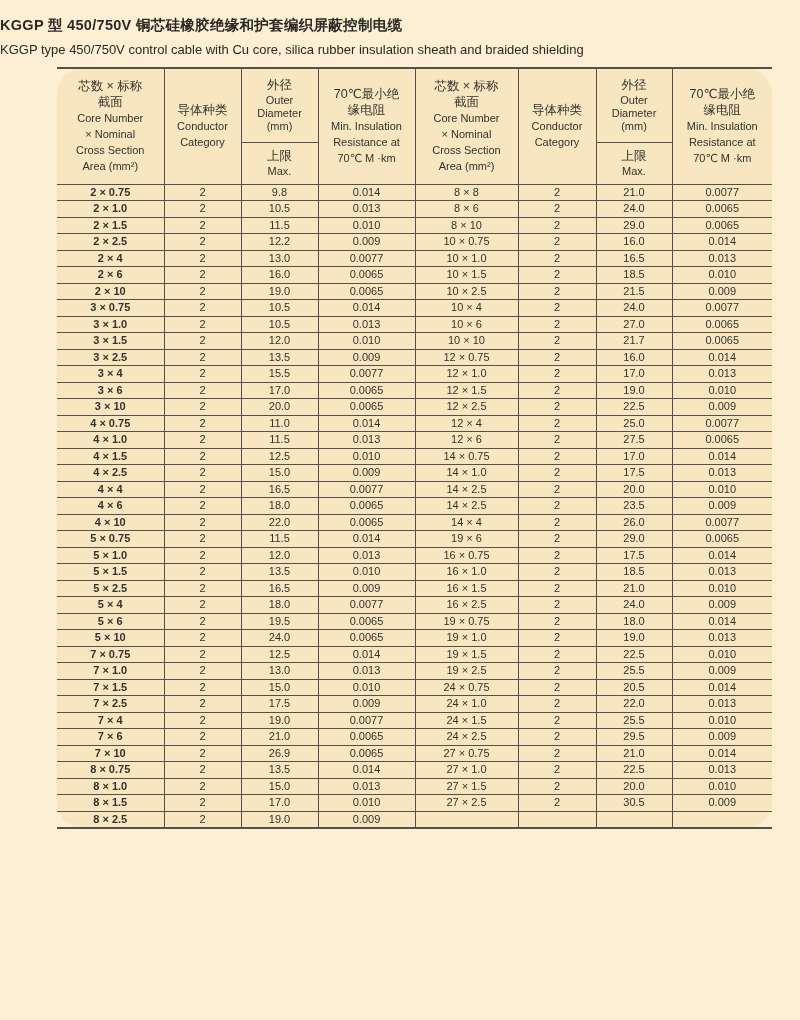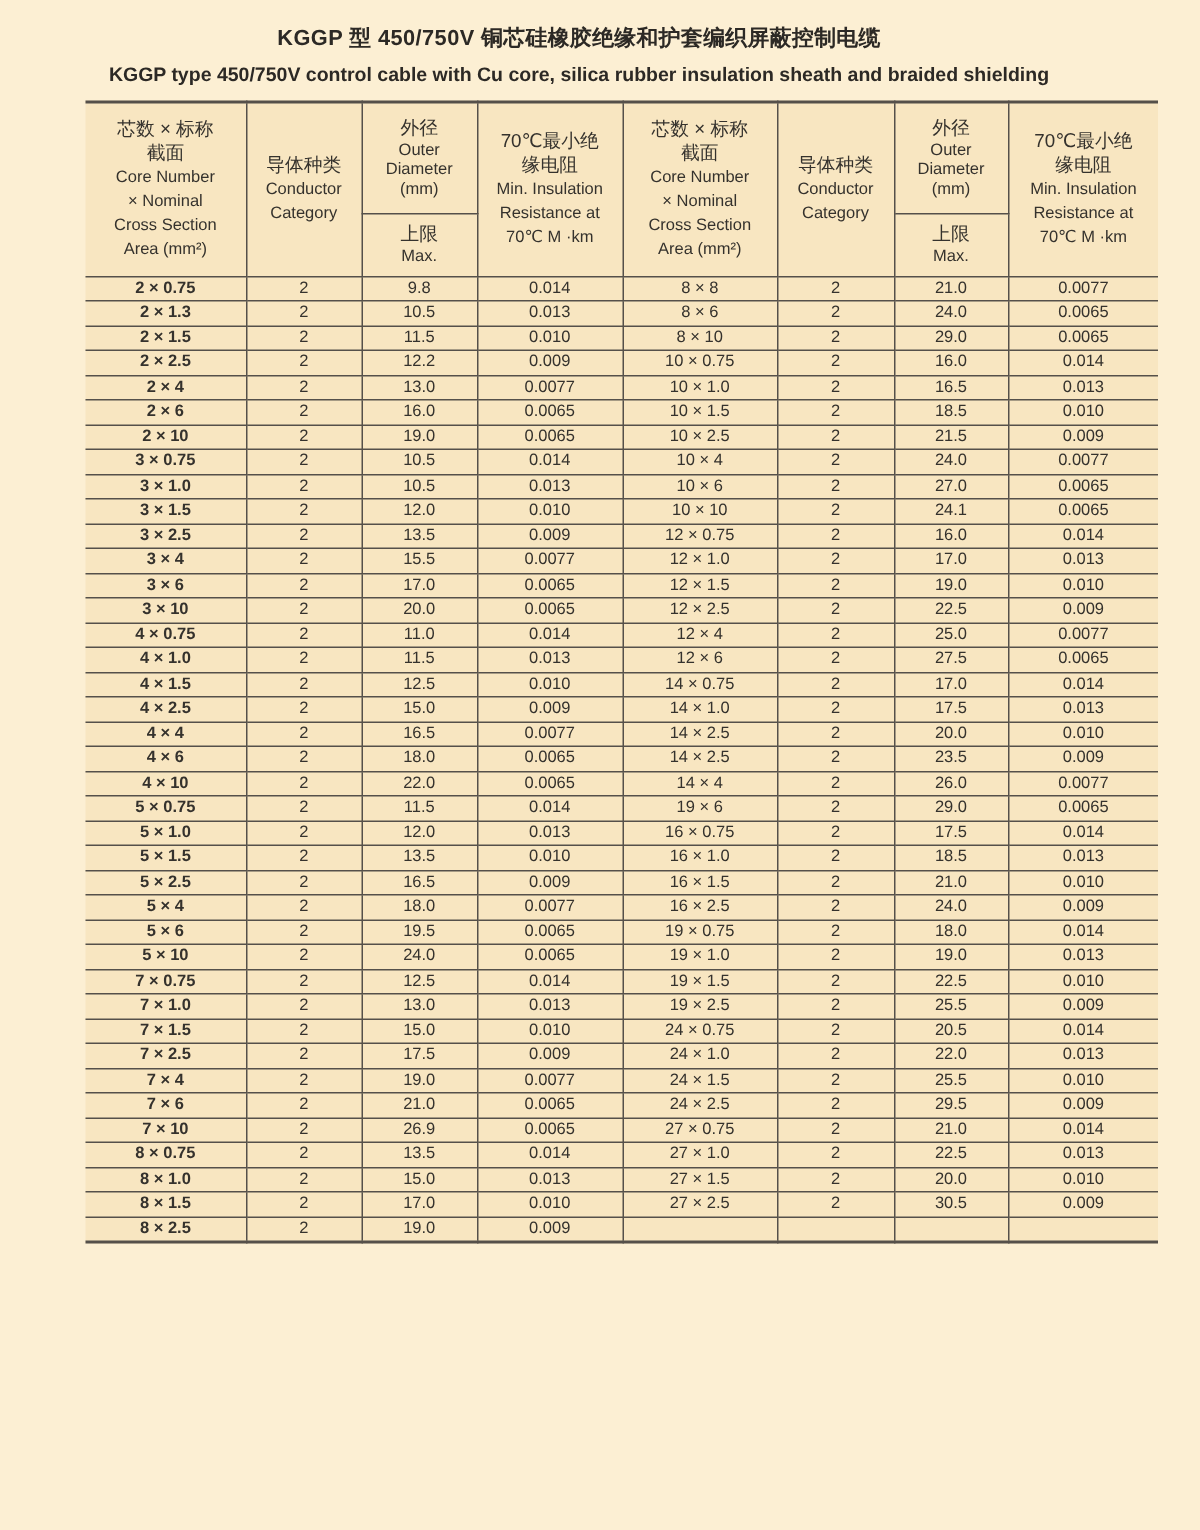--- a/index.html
+++ b/index.html
@@ -10,32 +10,32 @@
   }
   *{box-sizing:border-box;}
   html,body{margin:0;padding:0;}
   body{
     width:800px;height:1020px;
     background:var(--page-bg);
     color:var(--text);
     font-family:"Liberation Sans","DejaVu Sans",sans-serif;
     overflow:hidden;
   }
-  .titles{padding:16px 28px 0 0;text-align:center;}
+  .titles{padding:16px 28px 0 0;text-align:left;}
   .title-zh{font-size:14.5px;font-weight:bold;letter-spacing:.3px;color:#2c2925;}
-  .title-en{font-size:13px;font-weight:bold;margin-top:7px;color:#2c2925;}
+  .title-en{font-size:13px;font-weight:normal;margin-top:7px;color:#2c2925;}
   table.spec{
     margin:10px 0 0 57px;
     width:715px;
     border-collapse:collapse;
     table-layout:fixed;
     background:var(--cell-bg);
     border-top:2px solid var(--line);
     border-bottom:2px solid var(--line);
-    border-left:none;border-right:none;
+    border-left:none;border-right:none;border-radius:28px;
   }
   .spec th,.spec td{
     border:1px solid var(--line);
     text-align:center;
     vertical-align:middle;
     padding:0;
   }
   .spec thead tr:first-child th:first-child{border-left:none;}
   .spec thead tr:first-child th:last-child{border-right:none;}
   .spec tbody td:first-child{border-left:none;font-weight:bold;}
@@ -142,21 +142,21 @@
         <td>2 × 0.75</td>
         <td>2</td>
         <td>9.8</td>
         <td>0.014</td>
         <td>8 × 8</td>
         <td>2</td>
         <td>21.0</td>
         <td>0.0077</td>
       </tr>
       <tr>
-        <td>2 × 1.3</td>
+        <td>2 × 1.0</td>
         <td>2</td>
         <td>10.5</td>
         <td>0.013</td>
         <td>8 × 6</td>
         <td>2</td>
         <td>24.0</td>
         <td>0.0065</td>
       </tr>
       <tr>
         <td>2 × 1.5</td>
@@ -228,21 +228,21 @@
         <td>27.0</td>
         <td>0.0065</td>
       </tr>
       <tr>
         <td>3 × 1.5</td>
         <td>2</td>
         <td>12.0</td>
         <td>0.010</td>
         <td>10 × 10</td>
         <td>2</td>
-        <td>24.1</td>
+        <td>21.7</td>
         <td>0.0065</td>
       </tr>
       <tr>
         <td>3 × 2.5</td>
         <td>2</td>
         <td>13.5</td>
         <td>0.009</td>
         <td>12 × 0.75</td>
         <td>2</td>
         <td>16.0</td>

